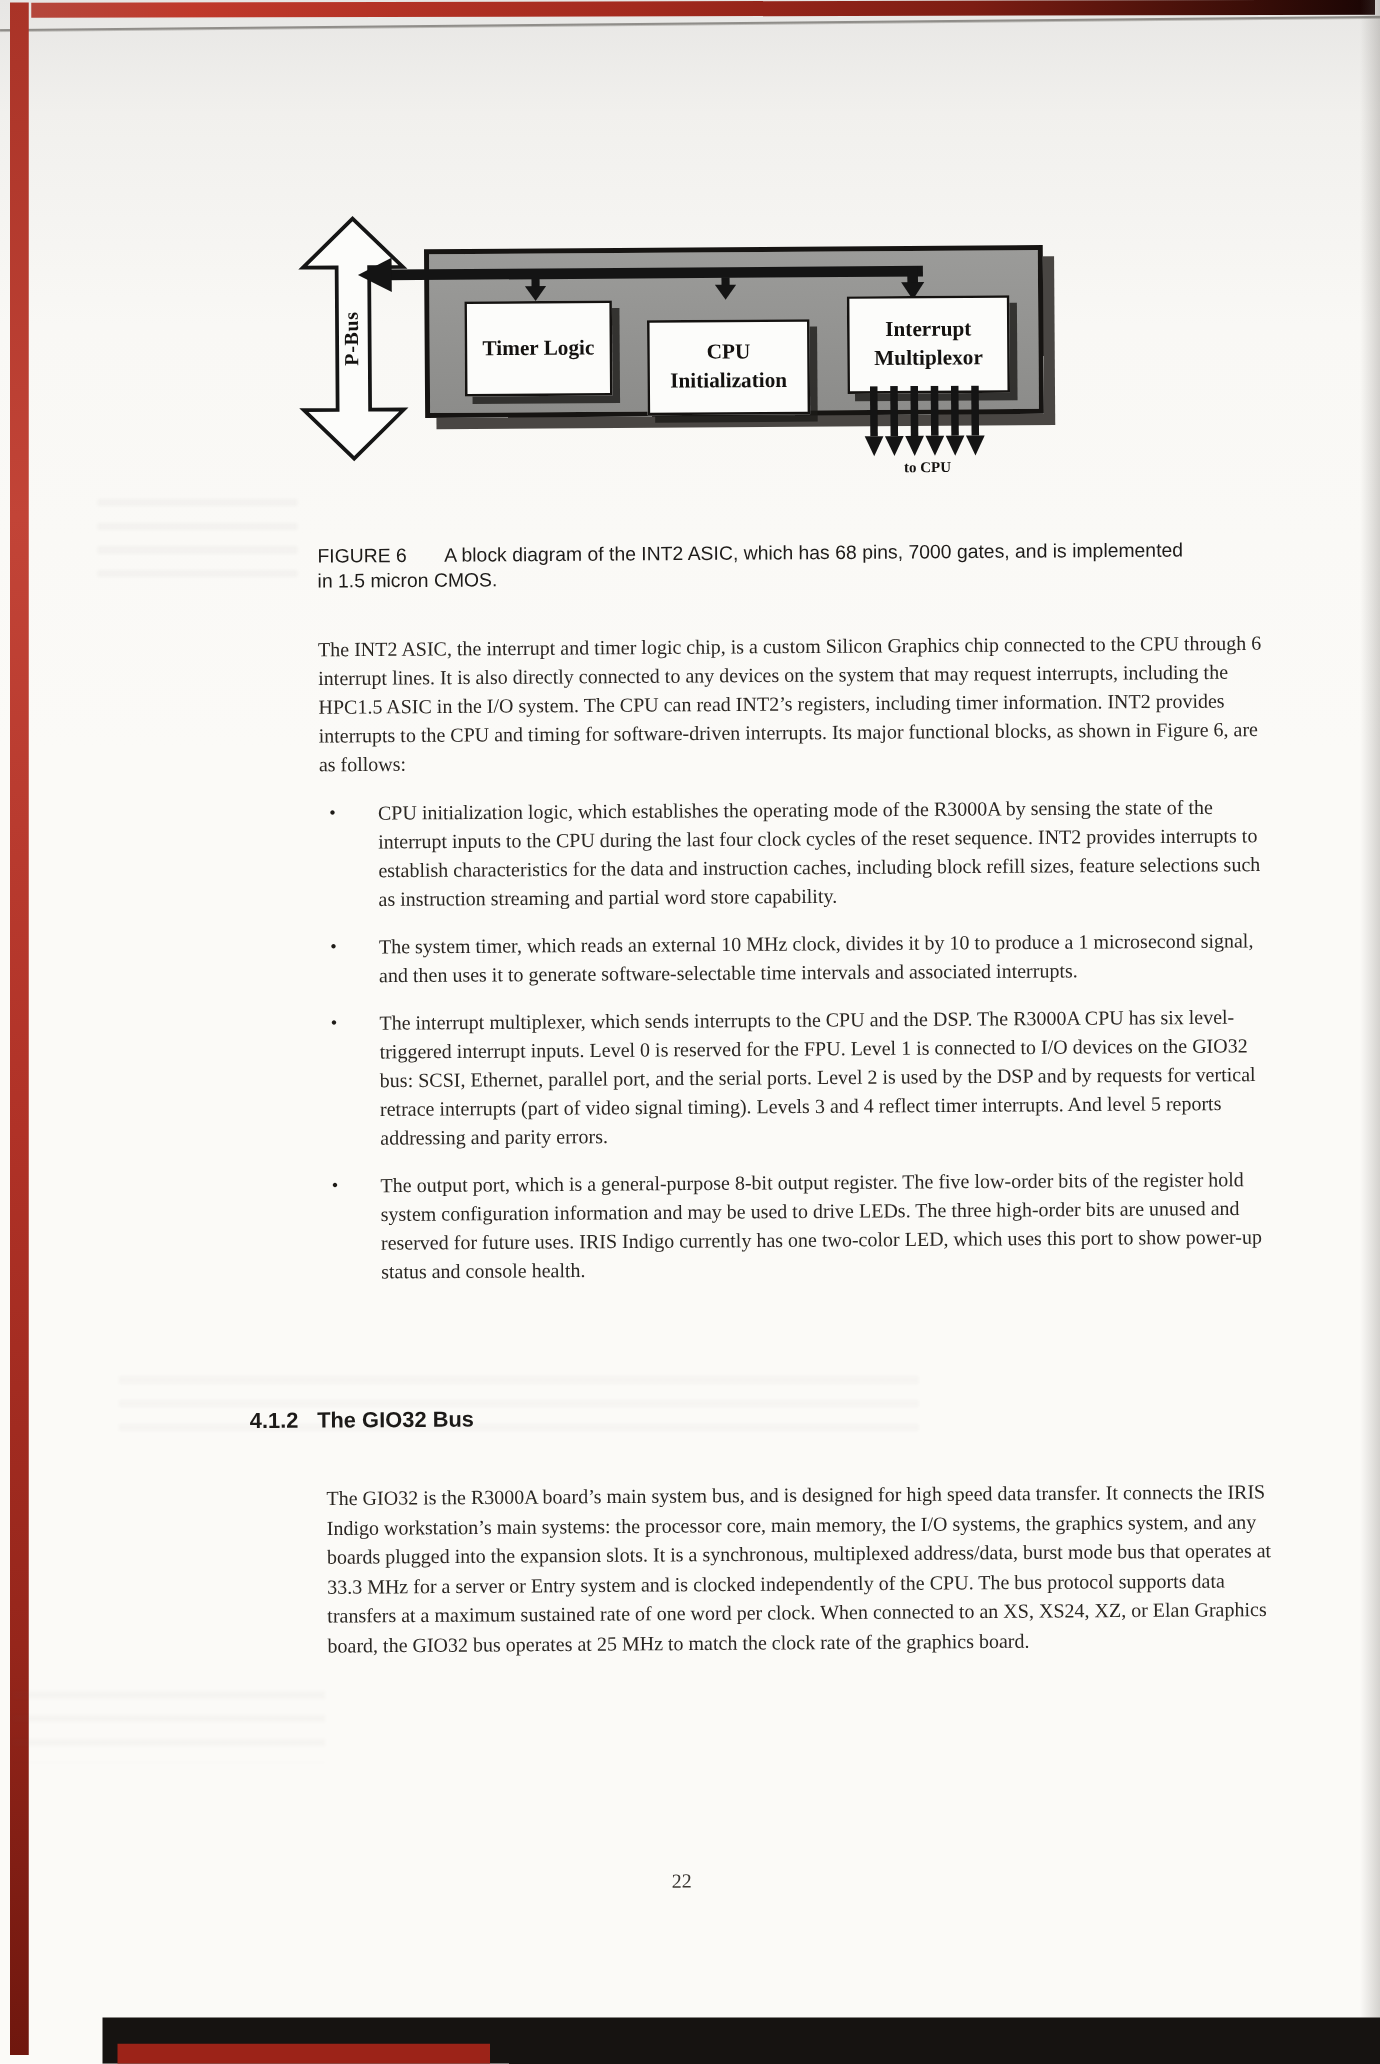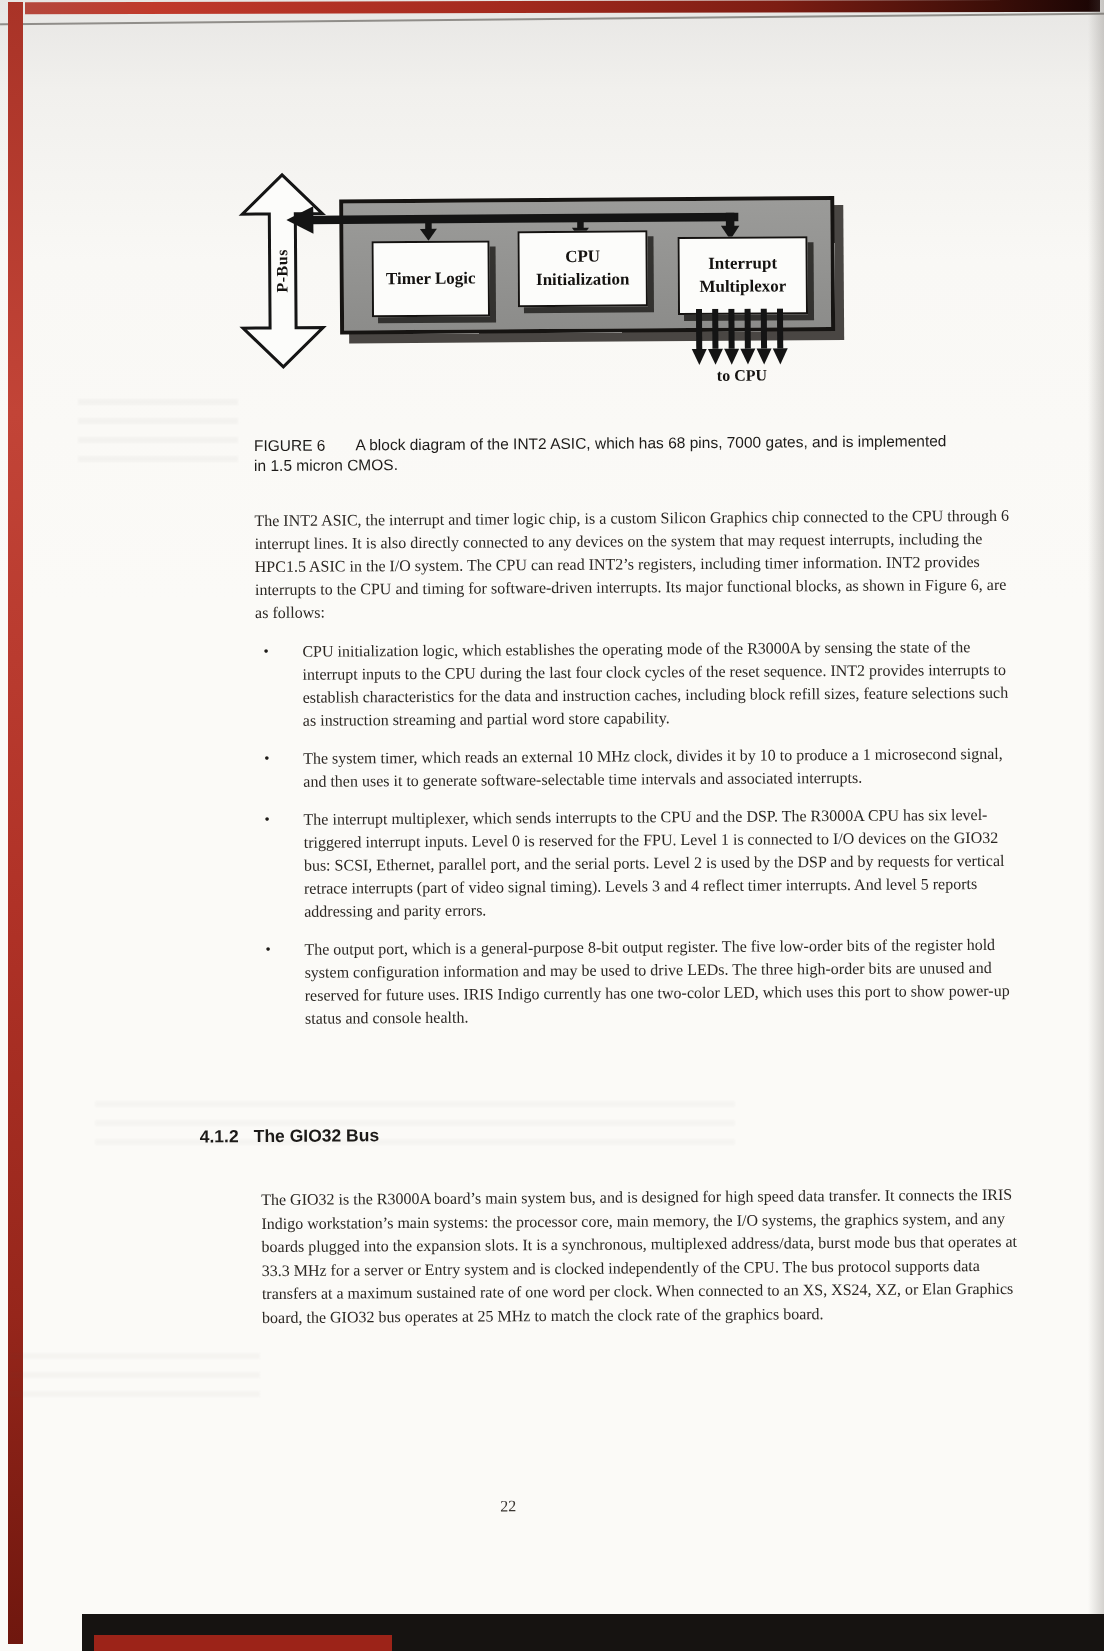--- a/index.html
+++ b/index.html
@@ -35,24 +35,24 @@
   .pbus-label-wrap span{transform:rotate(-90deg);font-weight:bold;font-size:16px;letter-spacing:.5px;color:#141210;}
   .gray-box{position:absolute;left:343px;top:198px;width:487px;height:127px;
     background:linear-gradient(180deg,#9b9b99,#8c8c8a);
     border:4px solid #161412;
     box-shadow:9px 9px 0 rgba(42,39,35,.85);}
   .block{position:absolute;background:#fcfcfa;border:2px solid #141210;
     box-shadow:6px 6px 0 rgba(28,26,24,.8);
     display:flex;align-items:center;justify-content:center;text-align:center;
     font-weight:bold;font-size:17px;line-height:1.35;color:#141210;padding:2px;}
   .block-timer{left:375px;top:240px;width:110px;height:68px;text-align:center;}
-  .block-cpu{left:521px;top:231px;width:122px;height:68px;}
+  .block-cpu{left:521px;top:256px;width:122px;height:68px;}
   .block-intmux{left:681px;top:238px;width:122px;height:70px;}
   .to-cpu{position:absolute;left:697px;top:368px;width:95px;text-align:center;
-    font-weight:bold;font-size:16px;color:#141210;}
+    font-weight:bold;font-size:12px;color:#141210;}
 
   
   .caption{position:absolute;left:256px;top:418px;width:700px;
     font-family:"Liberation Sans", sans-serif;font-size:15.5px;line-height:1.32;color:#1d1b19;}
   .caption .cap-label{margin-right:30px;}
 
   
   .bodycol{position:absolute;left:256px;top:507px;width:758px;
     font-size:16px;line-height:23px;color:#2b2723;}
   .bodycol p{margin:0 0 14px 0;}
@@ -60,21 +60,21 @@
   .bullet-item{display:flex;margin-bottom:15px;}
   .bullet-glyph{width:39px;flex:0 0 39px;font-size:15px;padding-left:8px;color:#1e1b18;}
   .bullet-text{flex:1;}
 
   .section-heading{position:absolute;left:197px;top:1124px;
     font-family:"Liberation Sans", sans-serif;font-weight:bold;font-size:17.5px;color:#1c1a18;
     display:flex;gap:15px;}
   .para2{position:absolute;left:258px;top:1170px;width:762px;
     font-size:16px;line-height:23.5px;color:#2b2723;}
 
-  .page-number{position:absolute;left:495px;top:1497px;width:90px;text-align:left;
+  .page-number{position:absolute;left:495px;top:1497px;width:90px;text-align:center;
     font-size:16px;color:#3a3632;}
 </style>
 </head>
 <body>
 
 <div class="edge edge-top"></div>
 <div class="edge edge-top-line"></div>
 <div class="edge edge-left"></div>
 <div class="edge edge-right"></div>
 <div class="edge edge-bottom-black"></div>

